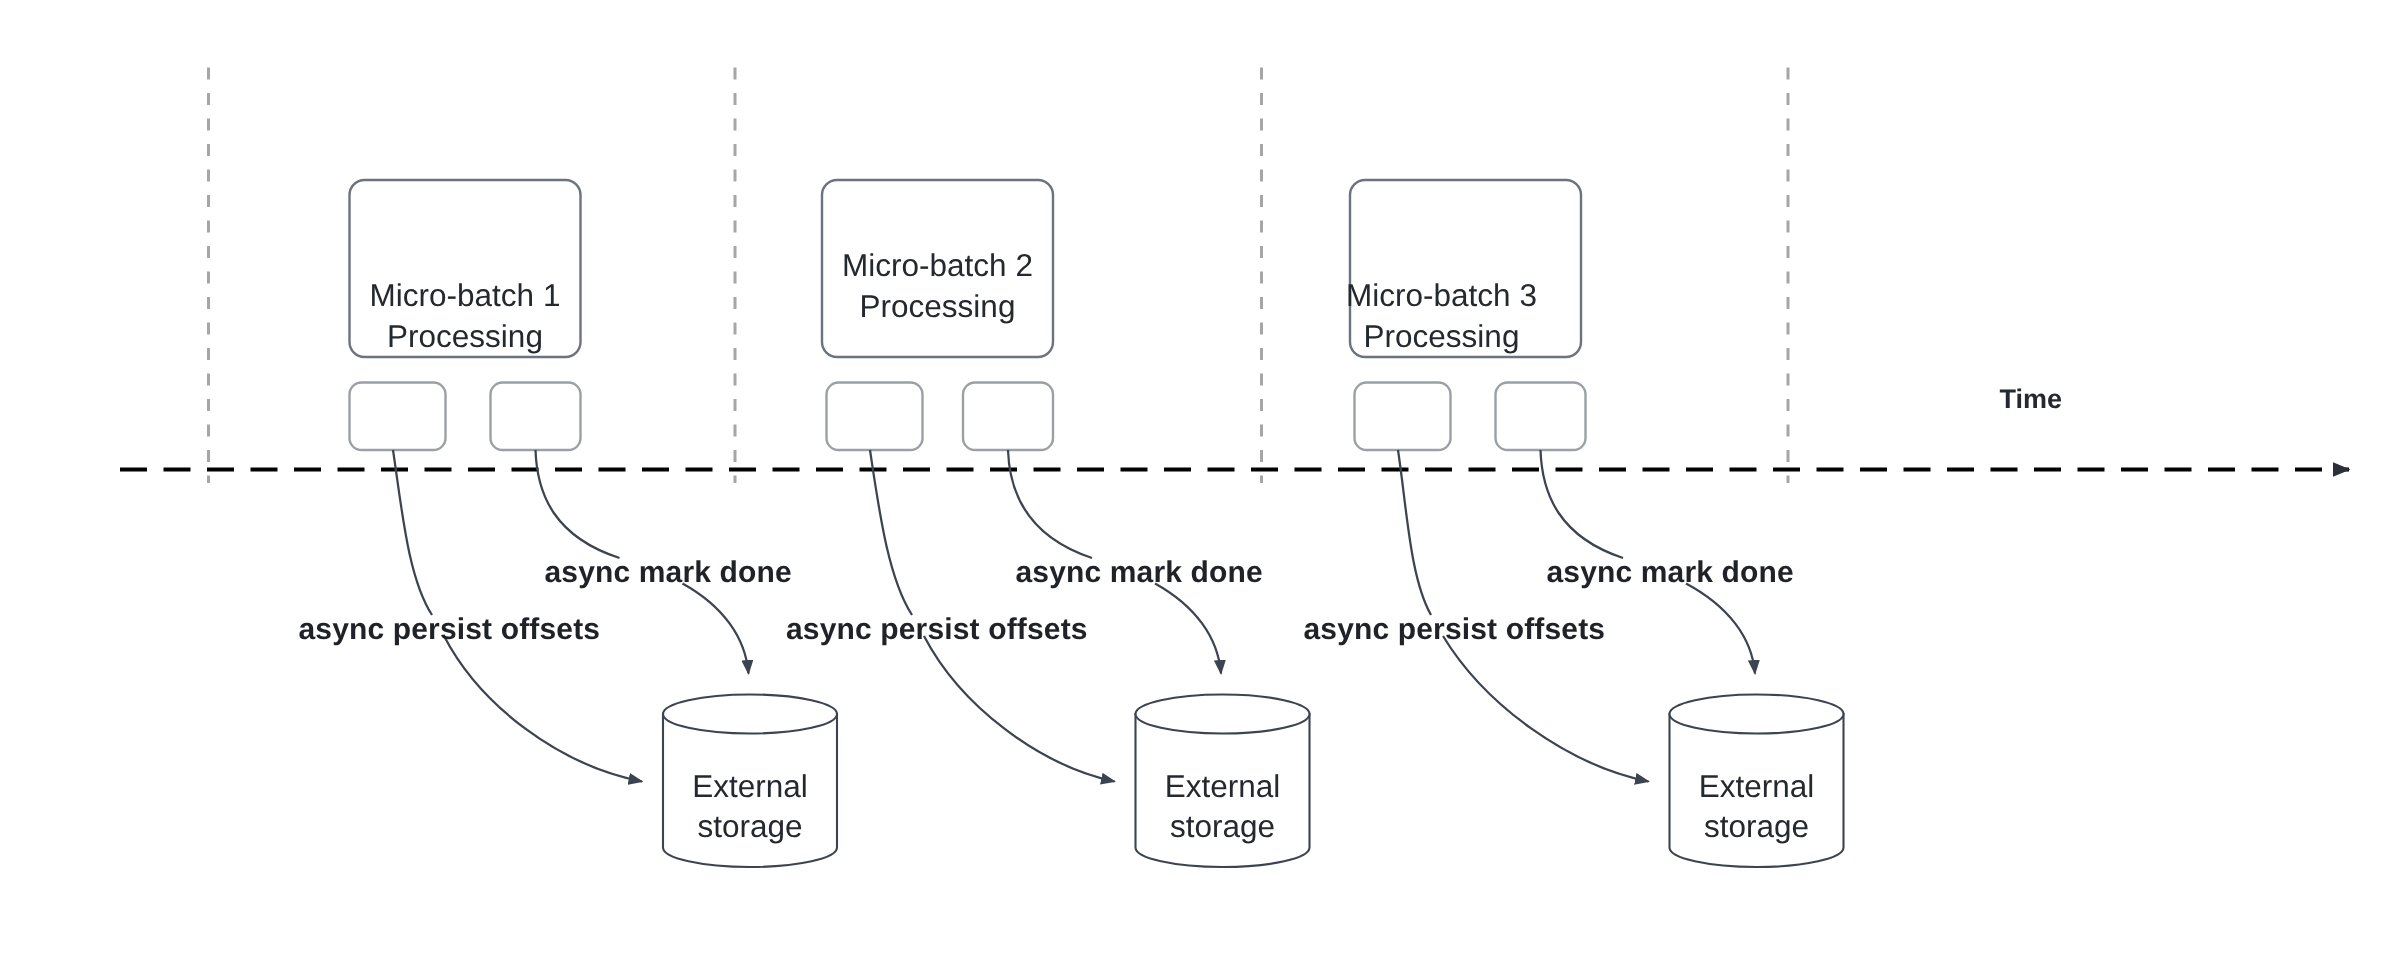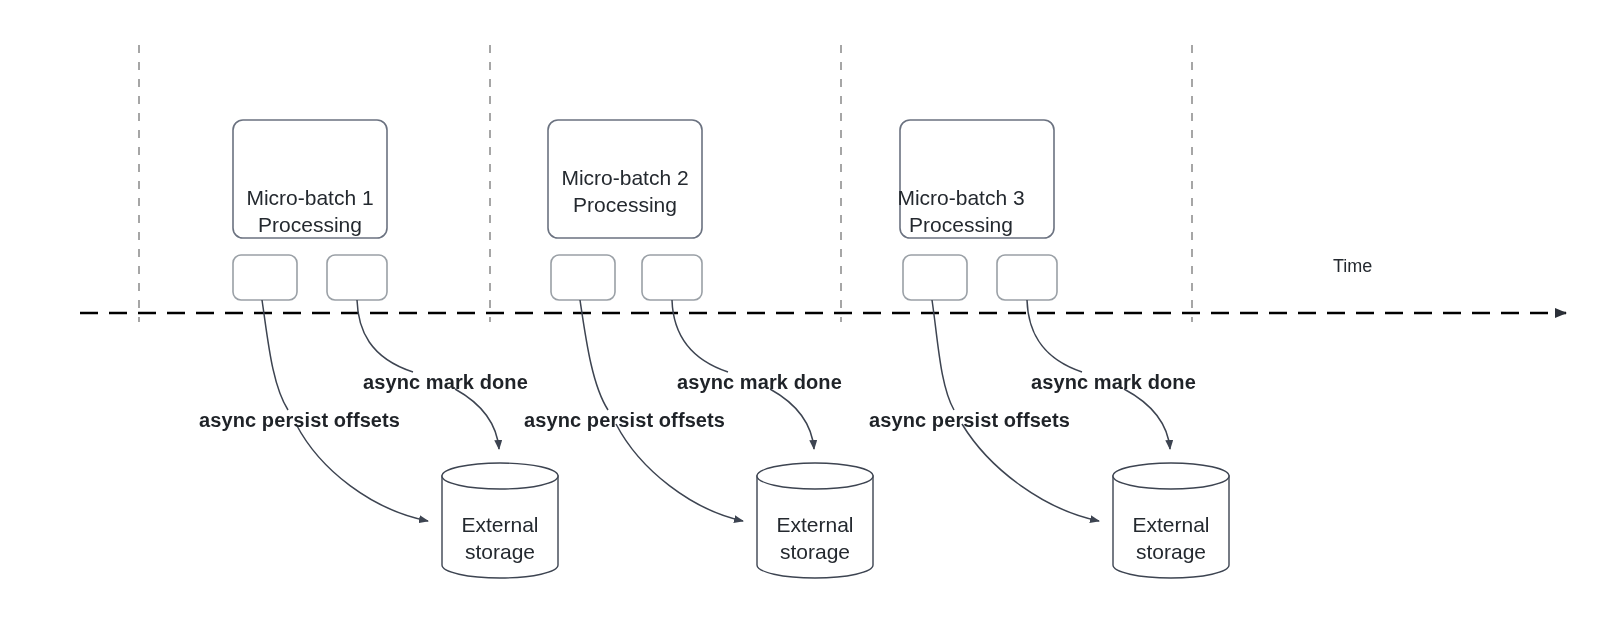--- a/index.html
+++ b/index.html
@@ -159,15 +159,15 @@
     <span>Micro-batch 3</span>
     <span>Processing</span>
   </div>
   <div class="node-label" style="left:1113px; top:485px; width:116px; height:80px;">
     <span>External</span>
     <span>storage</span>
   </div>
   <div class="edge-label" style="left:869px; top:409px;">async persist offsets</div>
   <div class="edge-label" style="left:1031px; top:371px;">async mark done</div>
 
-  <div class="axis-label" style="left:1333px; top:256px;">Time</div>
+  <div class="axis-label" style="left:1333px; top:256px;font-weight:bold;">Time</div>
 
 </div>
 
 </body></html>

